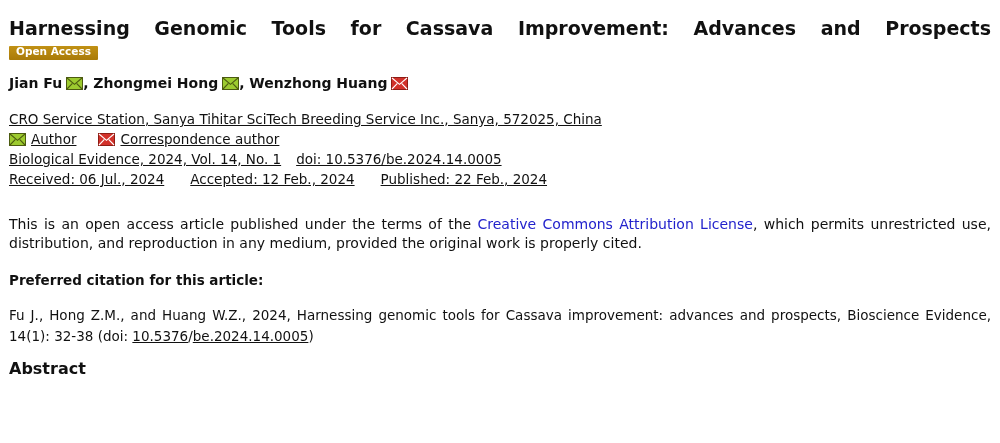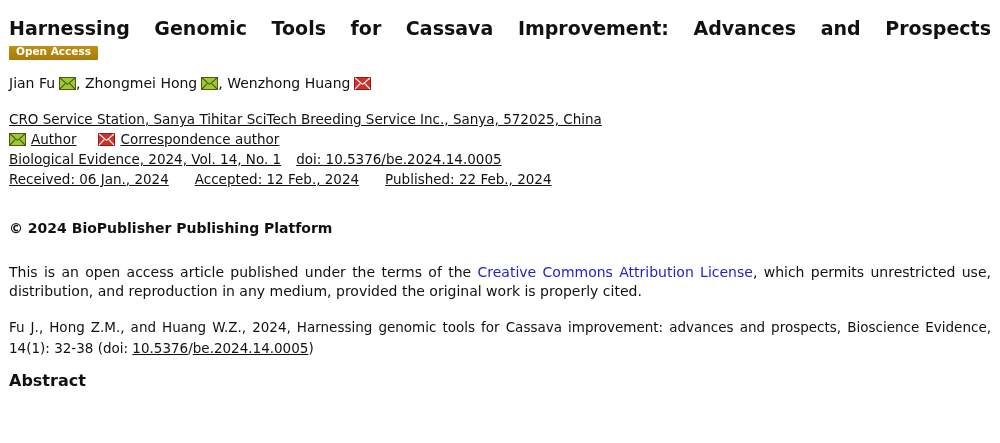--- a/index.html
+++ b/index.html
@@ -36,20 +36,21 @@
     font-size: 10.5px;
     line-height: 11px;
     padding: 0 7px 3px 7px;
     margin-top: 2px;
     border-radius: 1px;
   }
   .authors {
     margin-top: 14px;
     font-size: 14px;
     line-height: 19px;
+    font-weight: bold;
   }
   .env { vertical-align: -2px; margin-left: 4px; }
   .env-link { text-decoration: none; }
   .meta {
     margin-top: 16px;
     font-size: 13.5px;
     line-height: 20px;
   }
   .meta .row { white-space: nowrap; text-decoration: underline; }
   .legend-icon { vertical-align: -2px; margin-right: 5px; }
@@ -135,30 +136,30 @@
           </svg></span><span class="gap-legend">Author</span><span><svg class="legend-icon" width="17" height="13" viewBox="0 0 17 13">
             <rect x="0.5" y="0.5" width="16" height="12" fill="#D2312A" stroke="#8E1C14"></rect>
             <path d="M1,1 L8.5,7.3 L16,1" fill="none" stroke="#ffffff" stroke-width="1.1"></path>
             <path d="M1,12 L6.4,6.4 M16,12 L10.6,6.4" fill="none" stroke="#ffffff" stroke-width="1.1"></path>
           </svg></span><span>Correspondence author</span>
     </div>
     <div class="row">
       <span class="gap-md">Biological Evidence, 2024, Vol. 14, No. 1</span><span>doi: 10.5376/be.2024.14.0005</span>
     </div>
     <div class="row">
-      <span class="gap-lg">Received: 06 Jan., 2024</span><span class="gap-lg">Accepted: 12 Feb., 2024</span><span>Published: 22 Feb., 2024</span>
+      <span class="gap-lg">Received: 06 Jul., 2024</span><span class="gap-lg">Accepted: 12 Feb., 2024</span><span>Published: 22 Feb., 2024</span>
     </div>
   </div>
 
-  <div class="copyright">© 2024 BioPublisher Publishing Platform</div>
 
   <div class="license">
     <span>This is an open access article published under the terms of the </span><a href="#">Creative Commons Attribution License</a><span>, which permits unrestricted use, distribution, and reproduction in any medium, provided the original work is properly cited.</span>
   </div>
 
+  <div class="cite-head">Preferred citation for this article:</div>
 
   <div class="citation">
     <span>Fu J., Hong Z.M., and Huang W.Z., 2024, Harnessing genomic tools for Cassava improvement: advances and prospects, Bioscience Evidence, 14(1): 32-38 (doi: </span><a href="#">10.5376</a><span>/</span><a href="#">be.2024.14.0005</a><span>)</span>
   </div>
 
   <div class="abstract-head">Abstract</div>
 
 </div>
 
 </body></html>

